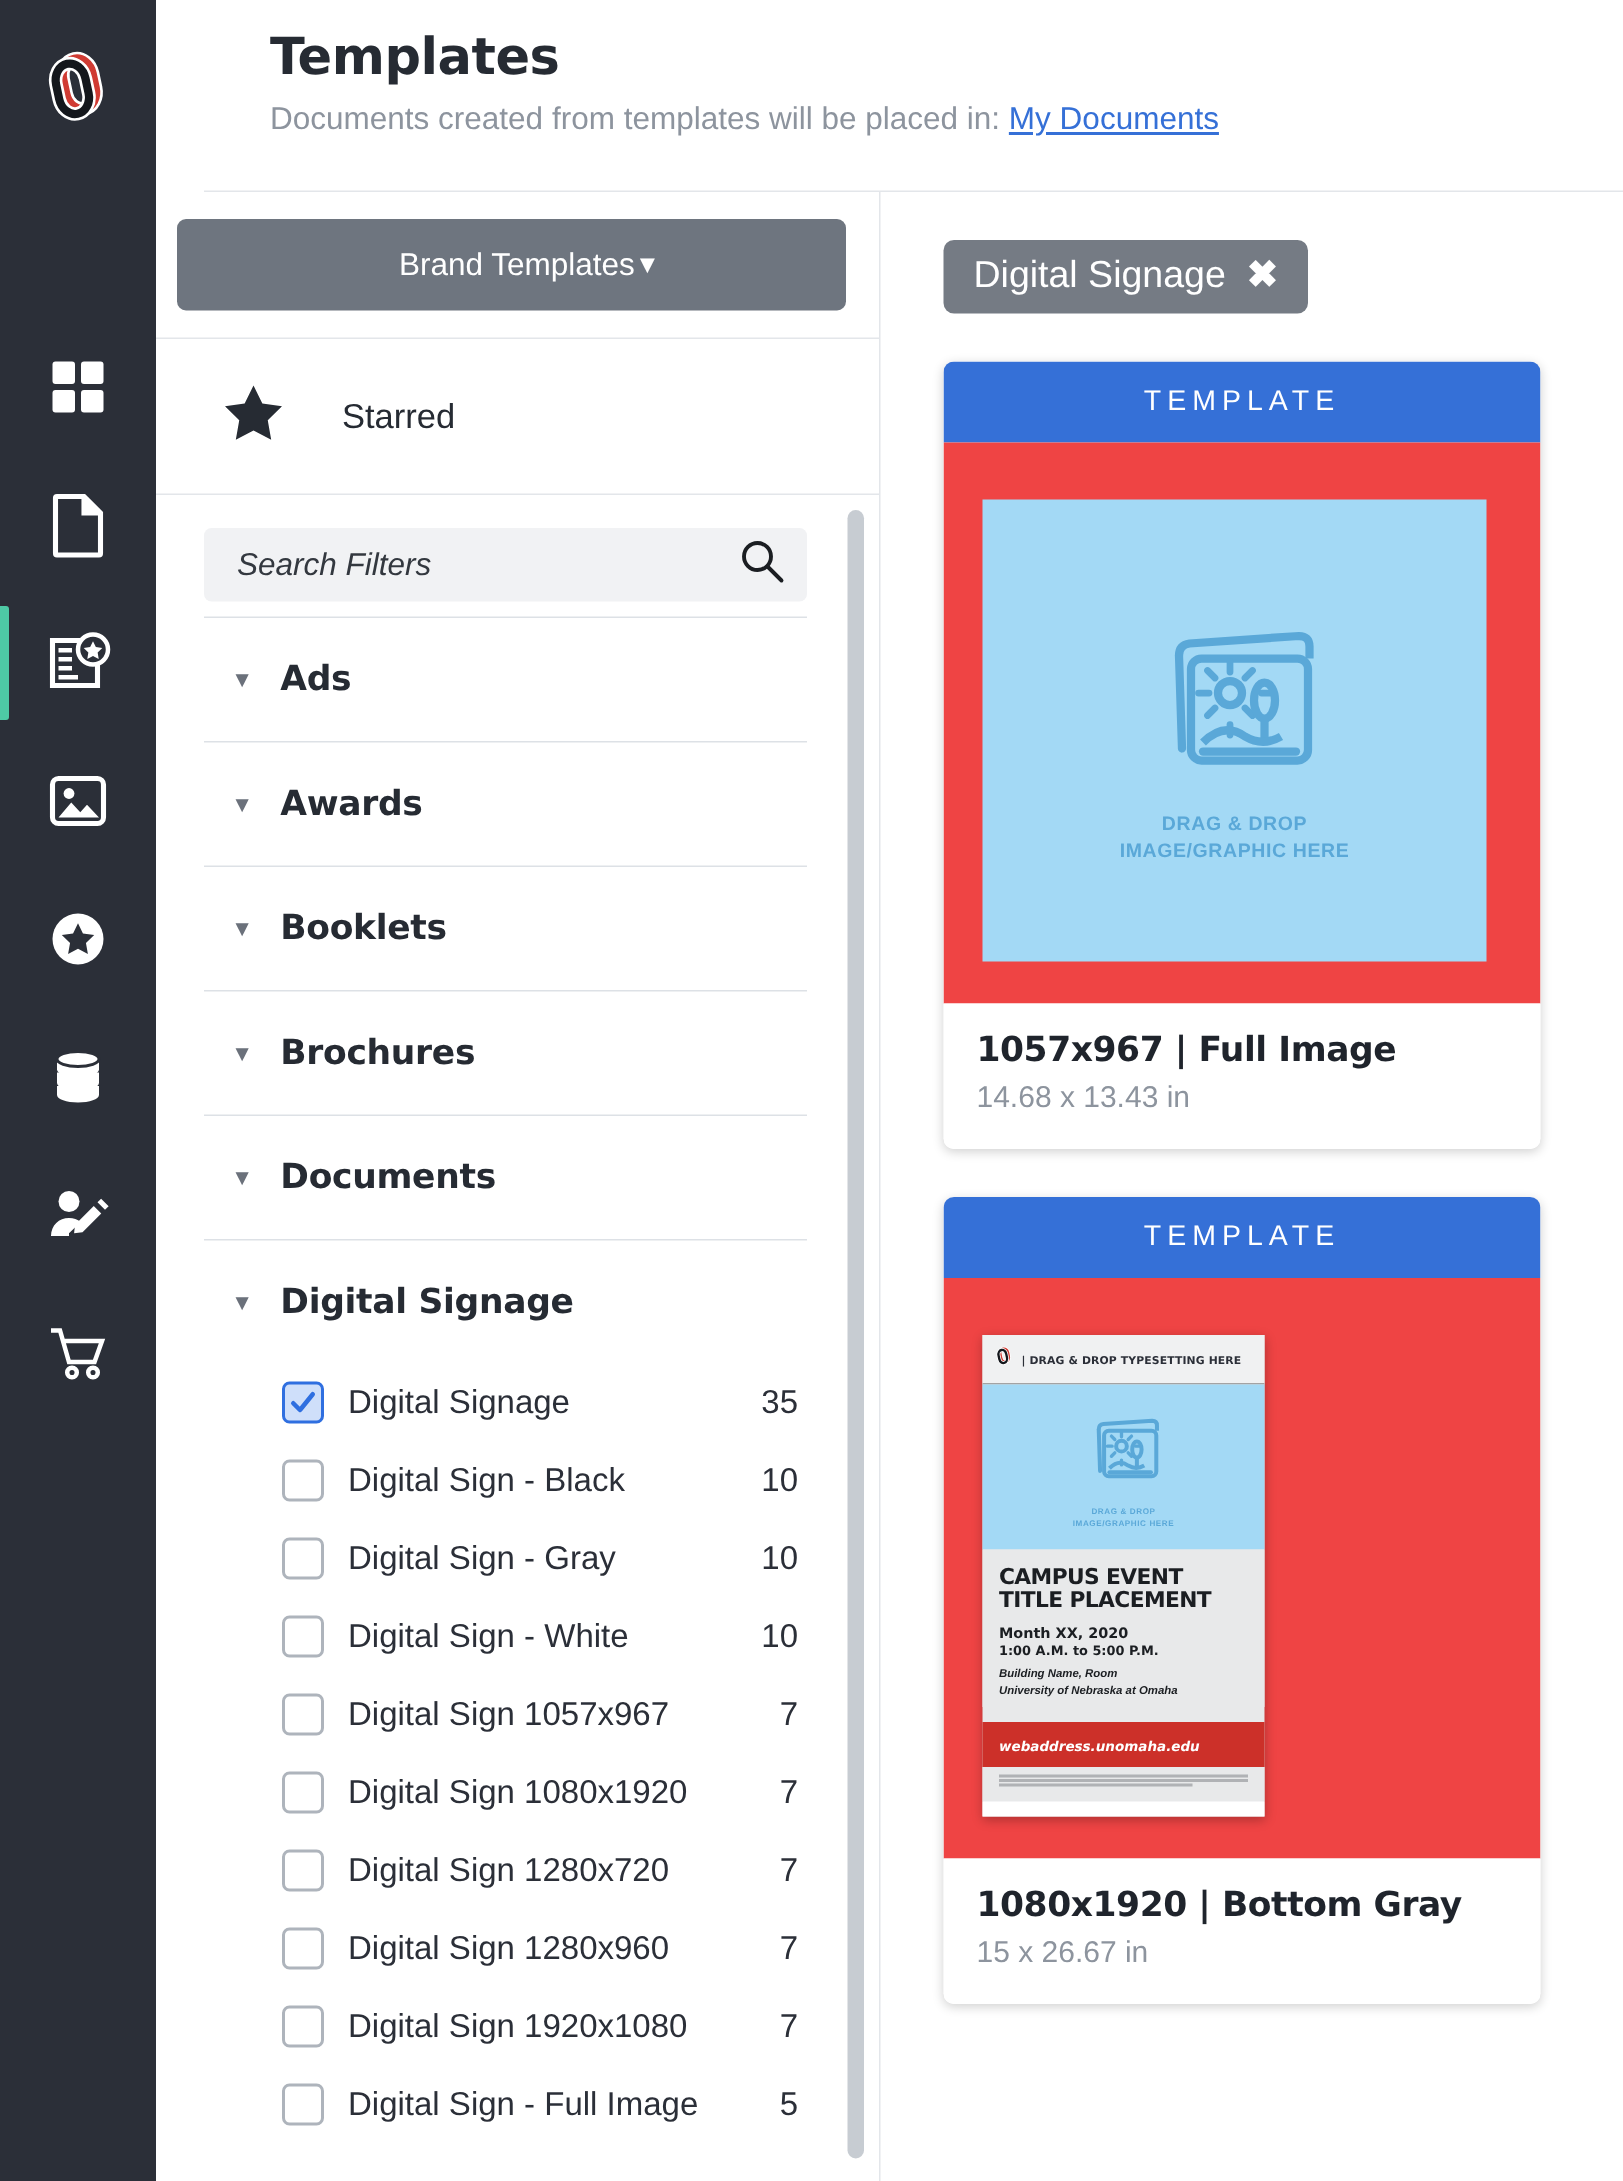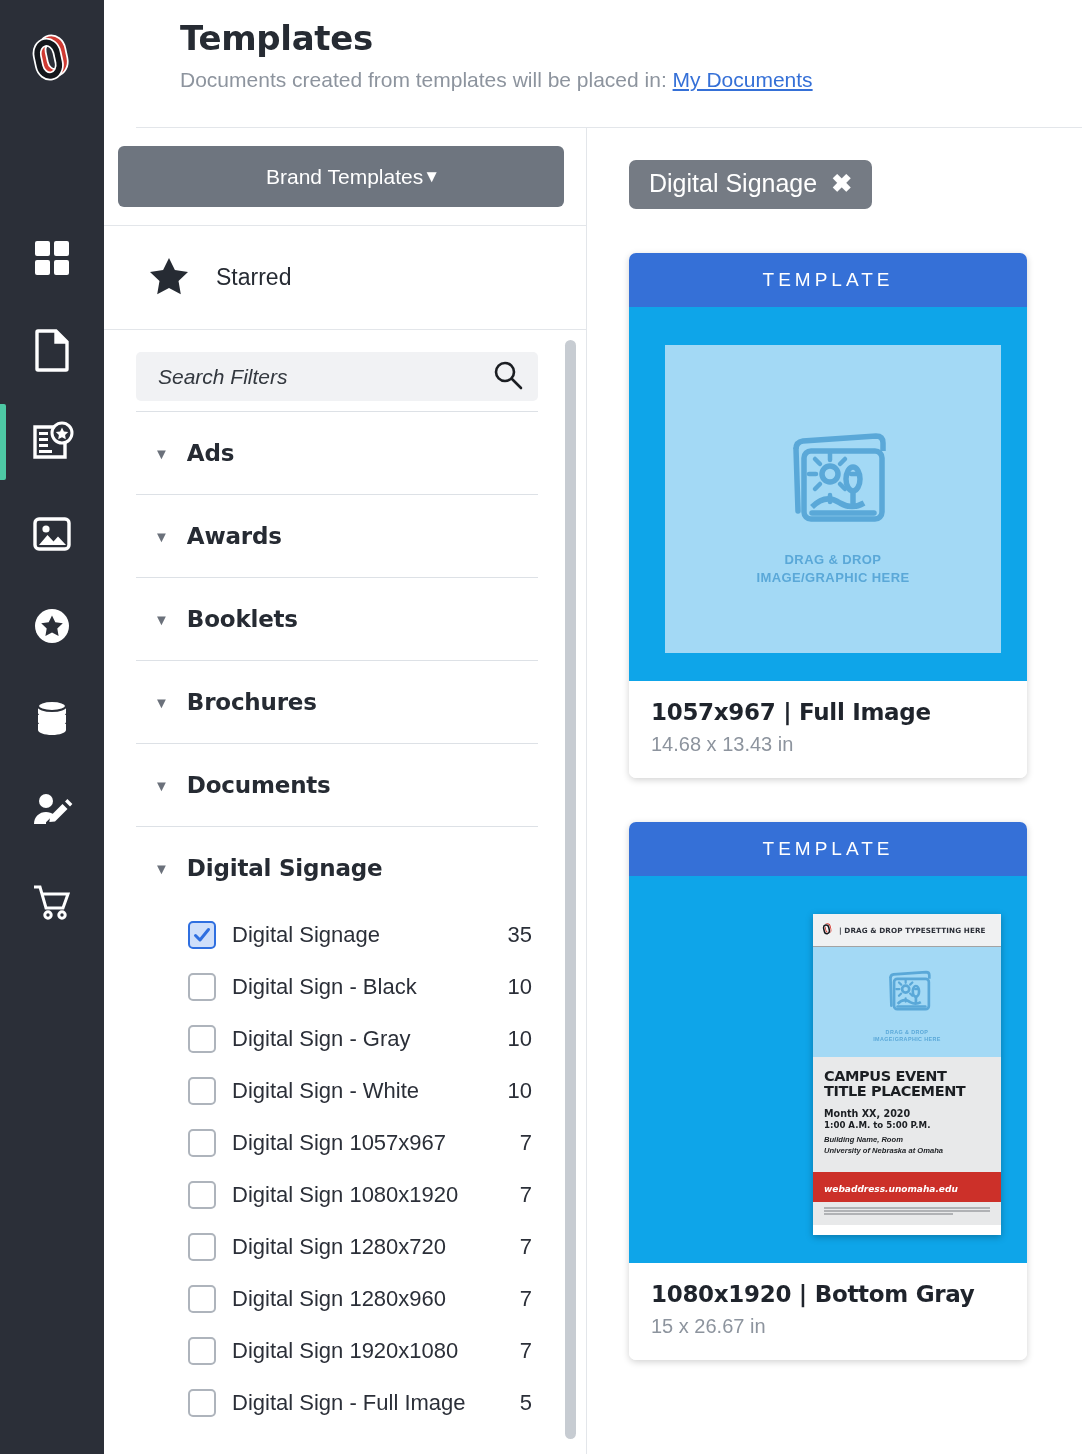--- a/index.html
+++ b/index.html
@@ -58,21 +58,21 @@
   .brand-select-wrap { padding: 18px 22px 18px 14px; }
   .brand-select {
     background: #6e757f; color: #fff; border-radius: 6px;
     height: 61px; display: flex; align-items: center; justify-content: center;
     padding: 0 22px 0 46px; font-size: 21px;
   }
   .brand-select .caret { font-size: 17px; }
 
   .starred-row {
     border-top: 1px solid #e3e6ea;
-    height: 104px; display: flex; align-items: center; padding-left: 44px; gap: 26px;
+    height: 104px; display: flex; align-items: center; padding-left: 44px; gap: 38px;
   }
   .starred-label { font-size: 23px; color: #262b33; }
 
   .filters-scroll {
     border-top: 1px solid #e3e6ea;
     flex: 1; overflow: hidden; position: relative; padding: 0 0 0 0;
   }
   .filters-inner { padding: 22px 48px 0 32px; }
   .search-box {
     background:#f1f2f4; border-radius: 5px; height: 49px;
@@ -122,30 +122,30 @@
   }
   .content-inner { padding: 32px 42px 0 42px; }
   .chip {
     display:inline-flex; align-items:center; gap: 14px;
     background:#757b84; color:#fff; border-radius: 7px;
     padding: 9px 20px 11px 20px; font-size: 25px;
   }
   .chip .x { font-size: 25px; font-weight: 700; line-height:1; }
 
   .card {
-    margin-top: 44px; width: 398px; background:#fff;
+    margin-top: 32px; width: 398px; background:#fff;
     border-radius: 7px; box-shadow: 0 2px 7px rgba(0,0,0,0.18);
     overflow: hidden;
   }
   .card-band {
     background:#3570d7; color:#fff; text-align:center;
     font-size: 19px; letter-spacing: 4px; padding: 16px 0 16px 0; font-weight:400;
   }
   .card-preview {
-    background:#0ea5e9; padding: 38px 26px 28px 26px; display:flex; justify-content:flex-end;
+    background:#ef4444; padding: 38px 26px 28px 26px; display:flex; justify-content:flex-start;
   }
   .card-meta { padding: 18px 16px 22px 22px; background:#fff; }
   .card-title { font-size: 23px; font-weight:700; color:#1f242c;
     font-family:"DejaVu Sans", sans-serif; letter-spacing:-0.3px; }
   .card-dims { margin-top: 8px; font-size: 20px; color:#8d949e; }
 
   
   .dd-panel {
     width: 336px; height: 308px; background:#a3d9f5;
     display:flex; flex-direction:column; align-items:center; justify-content:center;

